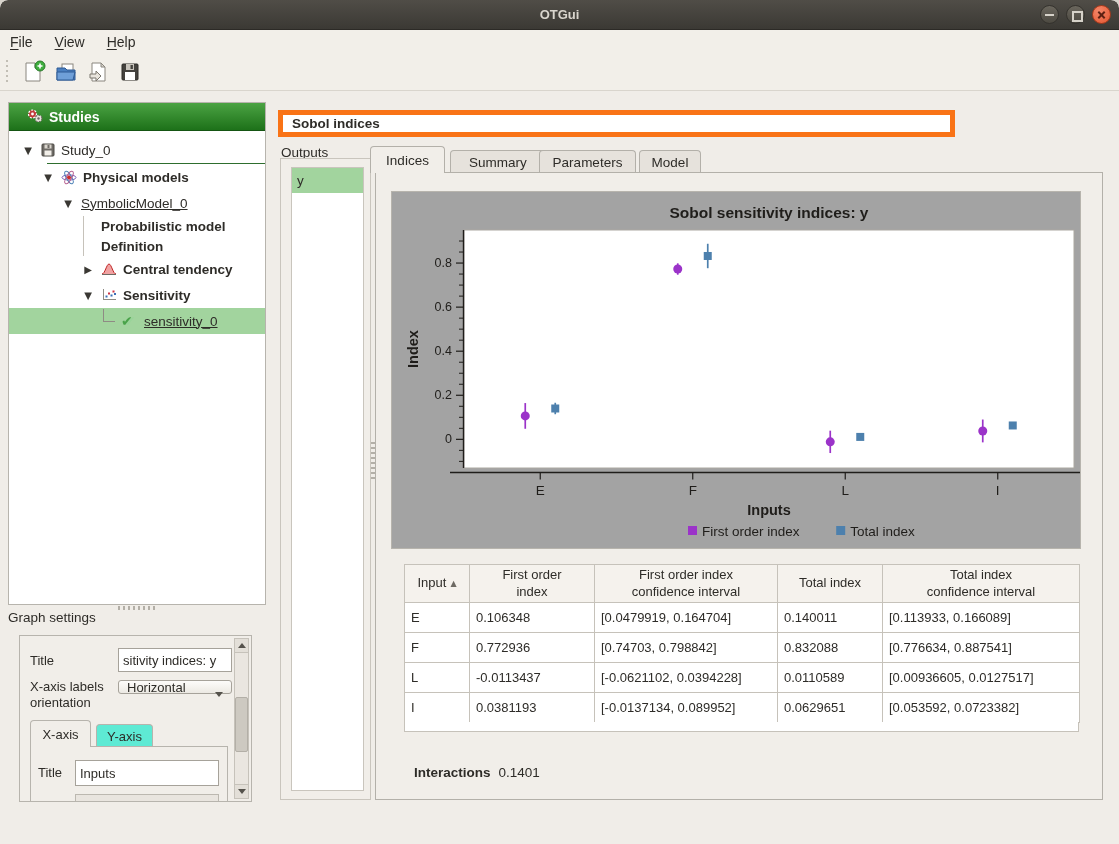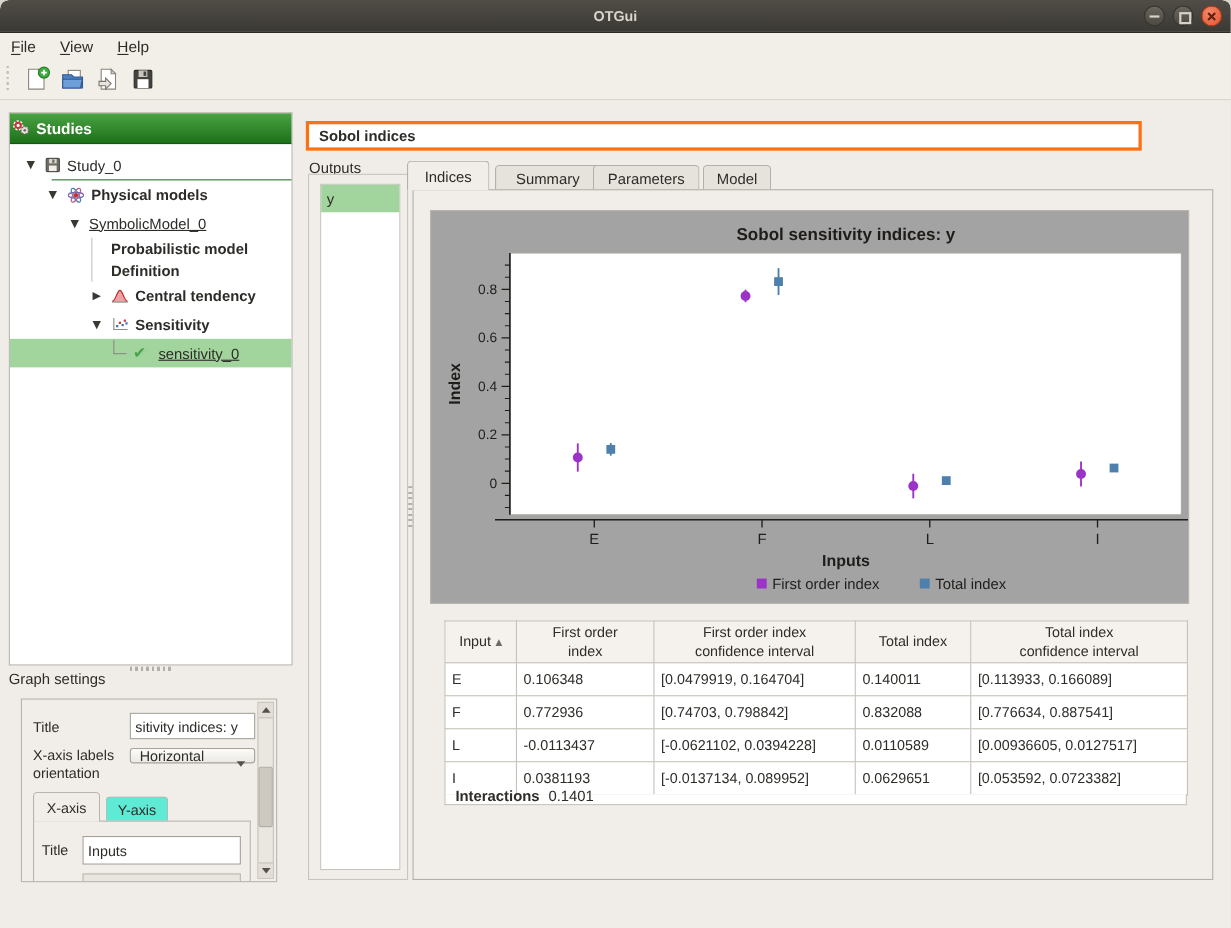--- a/index.html
+++ b/index.html
@@ -31,21 +31,21 @@
     border-bottom:1px solid #d9d5cd;display:flex;align-items:center;padding-left:4px;}
   .tb-handle{width:8px;height:24px;margin-right:6px;
     background:repeating-linear-gradient(#c2beb5 0 2px,transparent 2px 5px);
     background-size:2px 100%;background-repeat:repeat-y;background-position:2px 0;}
   .tool-btn{width:32px;height:30px;display:flex;align-items:center;justify-content:center;border-radius:3px;}
 
   
   .left-panel{position:absolute;left:8px;top:102px;width:258px;height:503px;
     background:#fff;border:1px solid #b7b4ad;}
   .studies-header{height:28px;background:linear-gradient(#4ba343,#1d7119);
-    border-bottom:1px solid #155513;display:flex;align-items:center;padding-left:2px;gap:5px;
+    border-bottom:1px solid #155513;display:flex;align-items:center;padding-left:18px;gap:5px;
     color:#fff;font-weight:bold;font-size:14px;}
   .tree{padding-top:6px;font-size:13.5px;}
   .tree-row{height:26px;display:flex;align-items:center;gap:6px;white-space:nowrap;}
   .tree-row .tw{width:14px;font-size:10px;color:#3a3833;text-align:center;flex:none;}
   .tree-row.bold .tlabel{font-weight:bold;}
   .tree-row.link .tlabel{text-decoration:underline;}
   .tree-row.selected{background:#a2d49e;}
   .study-sep{border-top:1px solid #2e6e2e;margin-left:38px;}
   .vline{width:12px;height:100%;border-left:1px solid #c6c2ba;flex:none;}
   .elbow{width:12px;height:13px;border-left:1px solid #8f8b84;border-bottom:1px solid #8f8b84;
@@ -84,22 +84,22 @@
   .vs-btn.up{top:0;border-bottom:1px solid #c6c2ba;}
   .vs-btn.down{bottom:0;border-top:1px solid #c6c2ba;}
   .tri-up{width:0;height:0;border-left:4px solid transparent;border-right:4px solid transparent;
     border-bottom:5px solid #55524c;}
   .tri-down{width:0;height:0;border-left:4px solid transparent;border-right:4px solid transparent;
     border-top:5px solid #55524c;}
   .vs-thumb{position:absolute;left:0;top:58px;width:13px;height:55px;background:#cdc9c1;
     border:1px solid #b3afa7;border-radius:2px;}
 
   
-  .sobol-box{position:absolute;left:278px;top:110px;width:760px;height:27px;background:#fff;
-    border:3px solid #f97316;display:flex;align-items:center;padding-left:9px;
+  .sobol-box{position:absolute;left:278px;top:110px;width:677px;height:27px;background:#fff;
+    border:5px solid #f97316;display:flex;align-items:center;padding-left:9px;
     font-weight:bold;font-size:13.5px;}
   .outputs-label{position:absolute;left:281px;top:145px;font-size:13.5px;}
   .outputs-box{position:absolute;left:280px;top:158px;width:91px;height:642px;
     border:1px solid #c9c5bd;background:#f1eee9;padding:8px 6px 8px 10px;}
   .outputs-list{width:100%;height:100%;background:#fff;border:1px solid #c9c5bd;}
   .outputs-item{height:25px;background:#a2d49e;display:flex;align-items:center;
     padding-left:5px;font-size:13.5px;}
 
   .tab{position:absolute;top:150px;height:23px;background:#e6e2dc;border:1px solid #b3b0a9;
     border-bottom:none;border-radius:4px 4px 0 0;display:flex;align-items:center;
@@ -115,21 +115,21 @@
   
   .sobol-table{position:absolute;left:28px;top:391px;border-collapse:collapse;background:#fff;
     font-size:13px;}
   .sobol-table th{border:1px solid #c6c2ba;background:#f5f2ed;font-weight:normal;
     text-align:center;white-space:pre-line;line-height:1.25;padding:2px 4px;height:38px;}
   .sobol-table td{border:1px solid #c6c2ba;padding:0 6px;height:30px;text-align:left;}
   .sort-arrow{font-size:8px;color:#6e6a63;margin-left:4px;vertical-align:middle;
     font-family:"DejaVu Sans",sans-serif;}
   .table-footer{position:absolute;left:28px;top:549px;width:675px;height:10px;background:#fff;
     border:1px solid #c6c2ba;border-top:none;}
-  .interactions{position:absolute;left:38px;top:543px;font-size:13.5px;}
+  .interactions{position:absolute;left:38px;top:592px;font-size:13.5px;}
   .interactions b{margin-right:8px;}
 
   .exp{font-family:"DejaVu Sans",sans-serif;}
 </style>
 </head>
 <body>
 
 <div id="app">
 
   <div class="titlebar">

